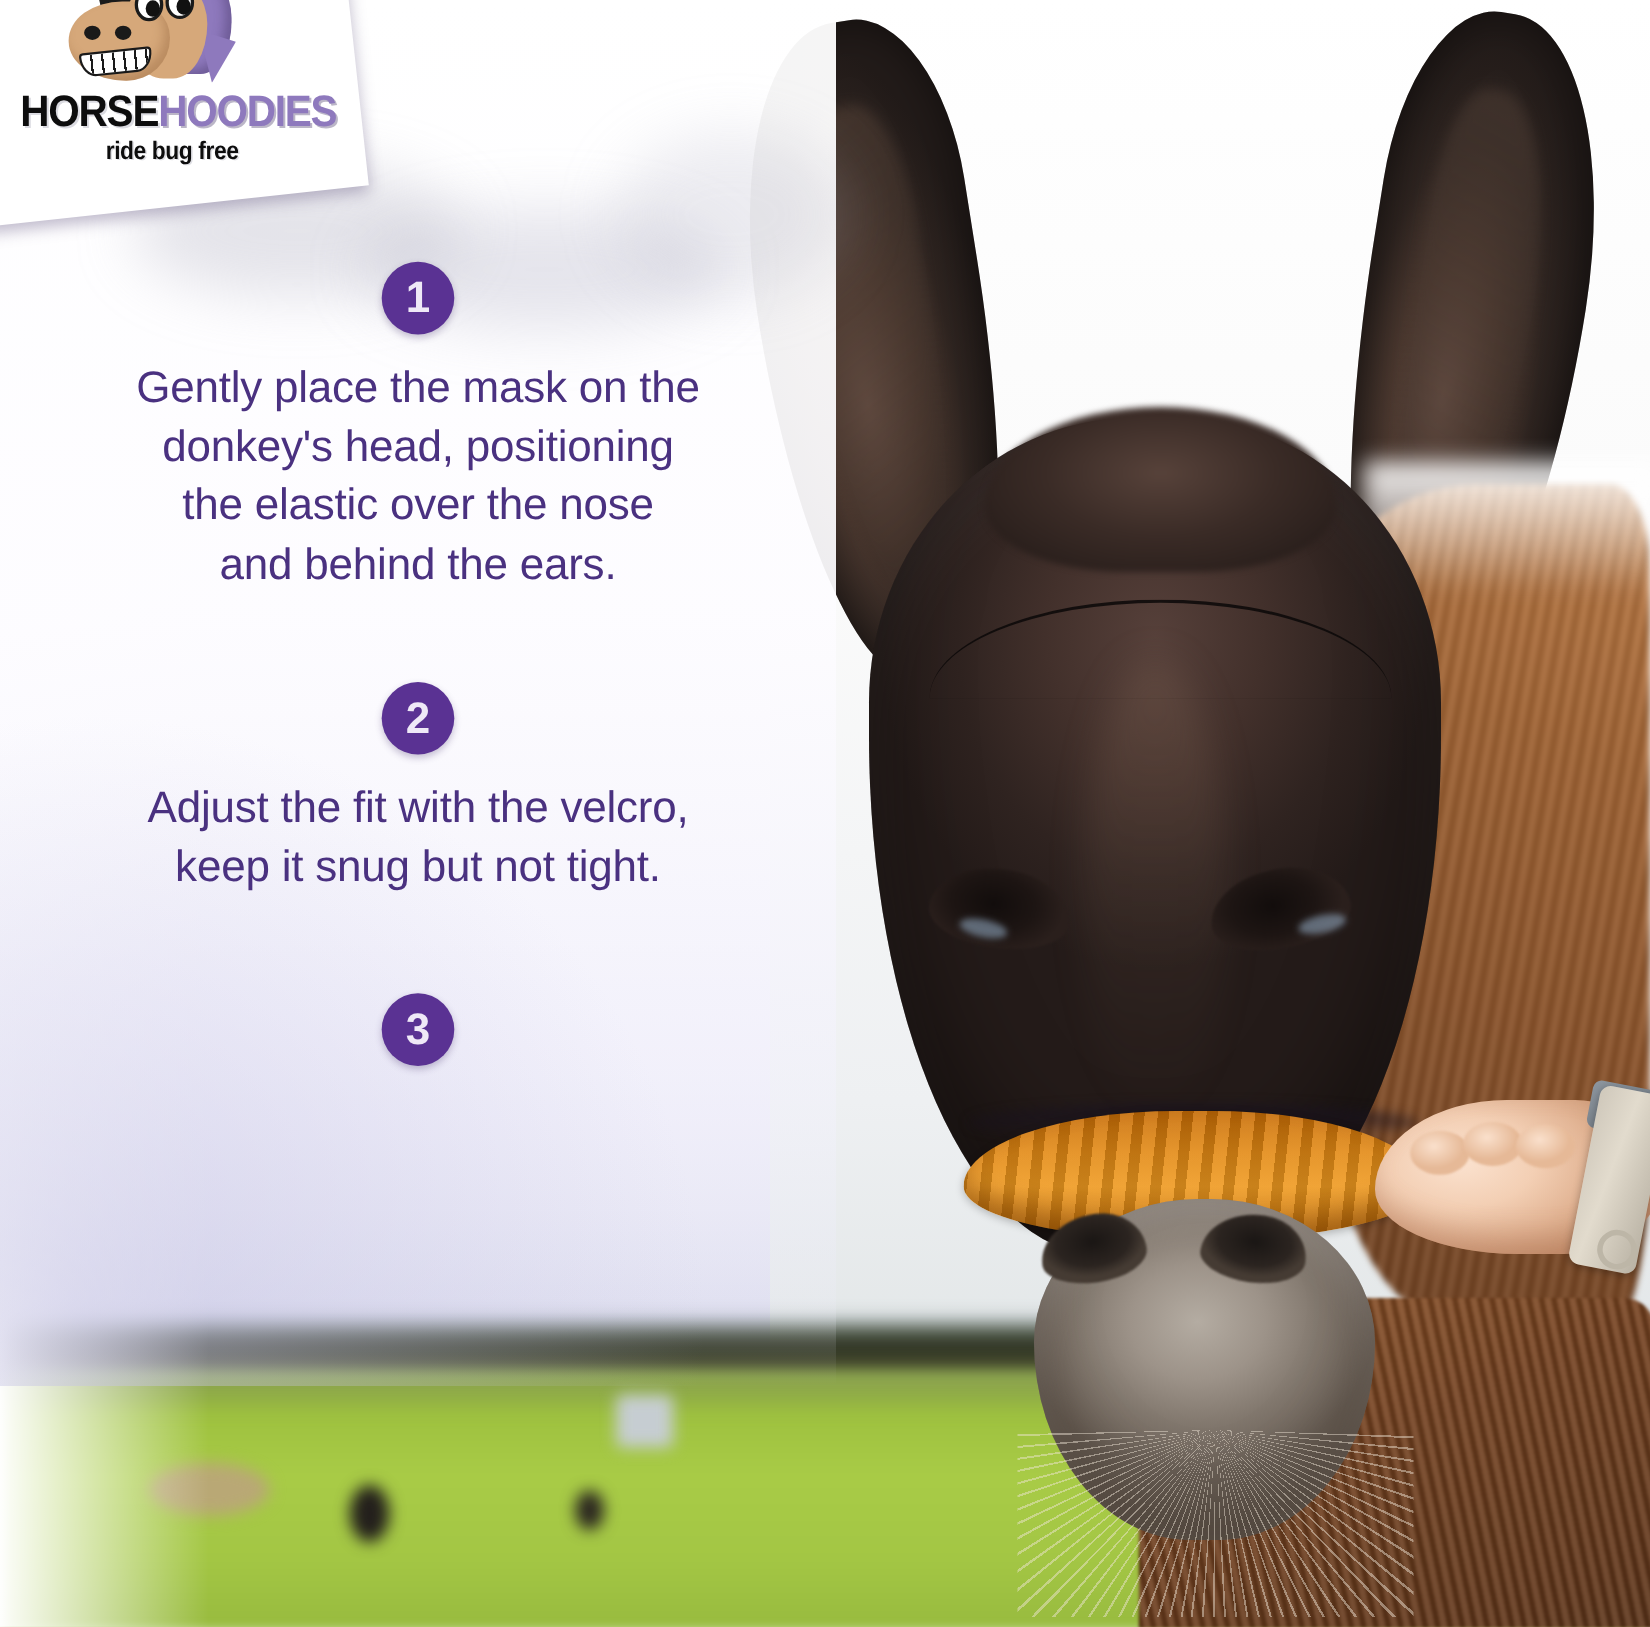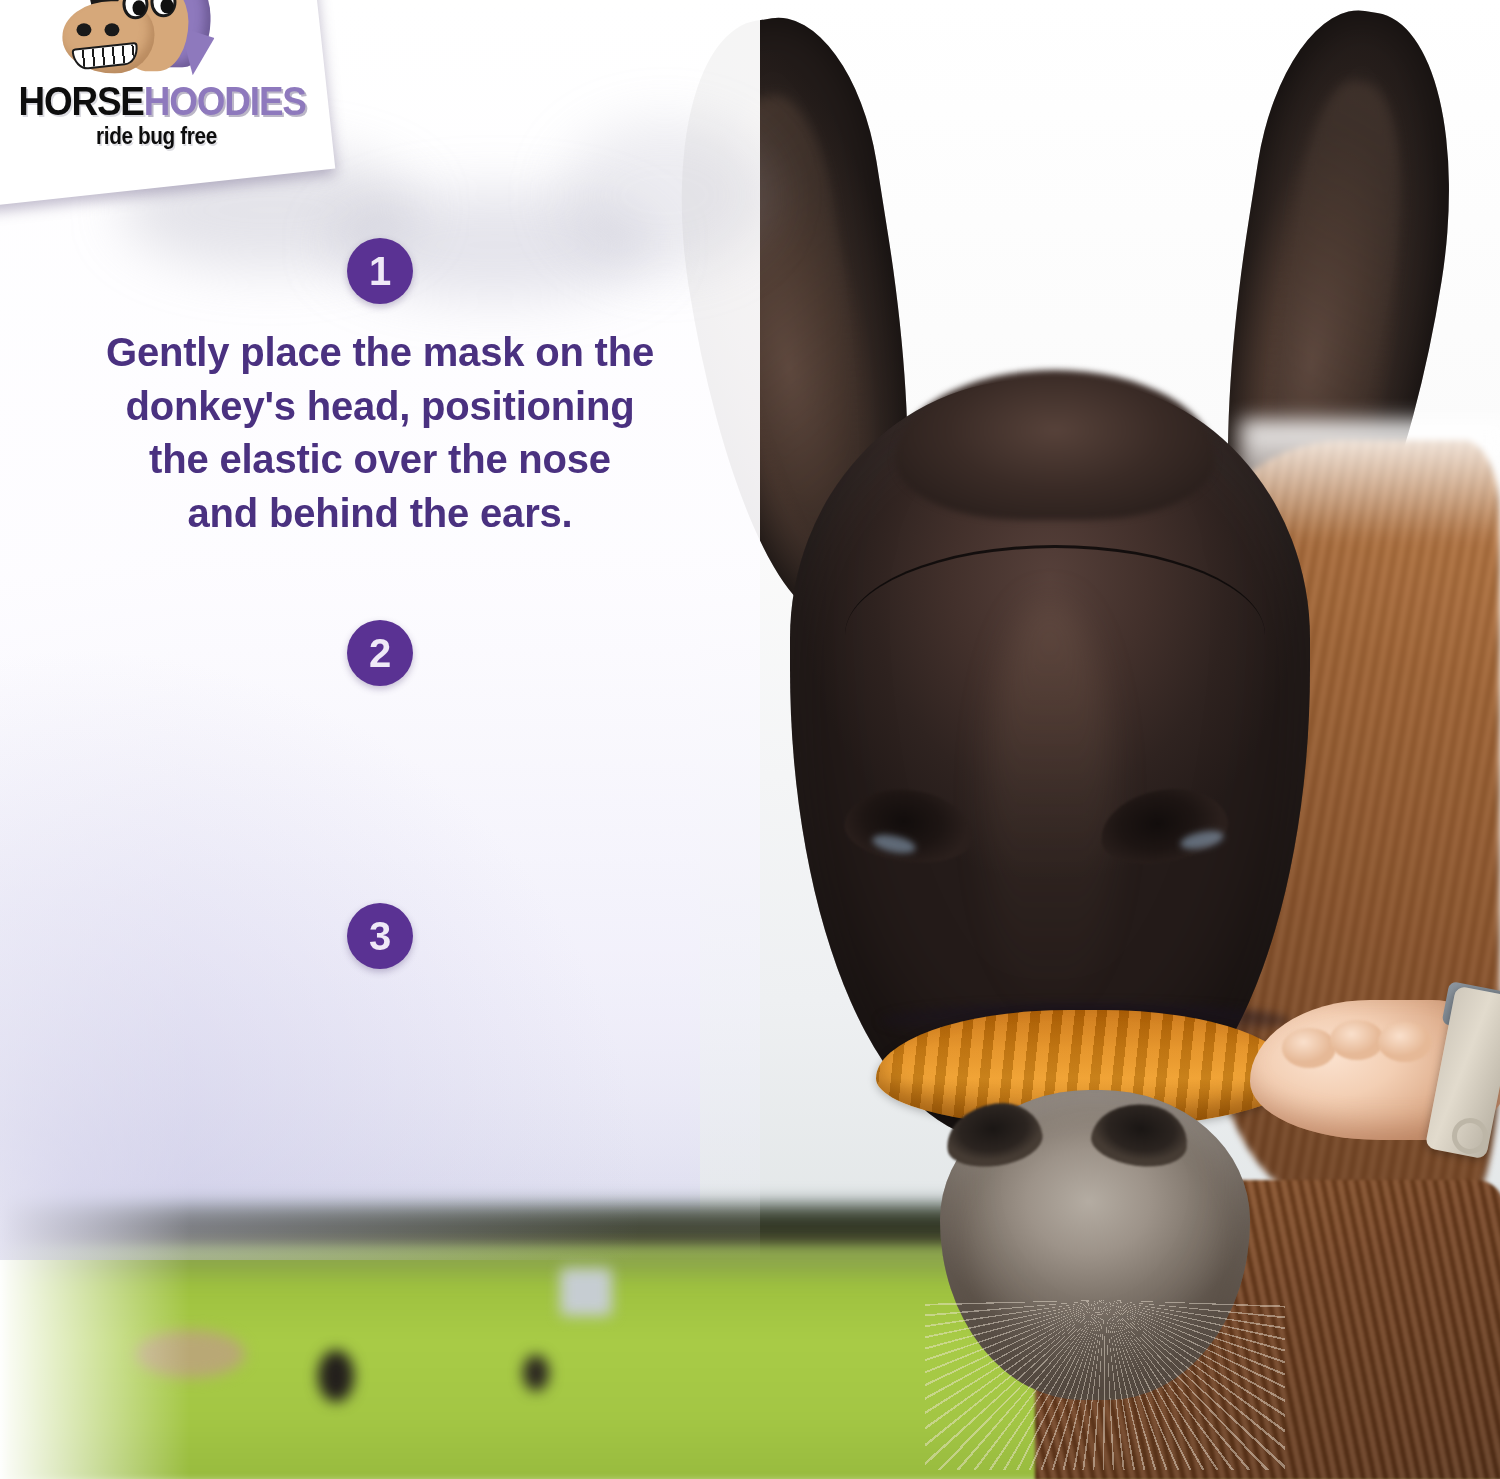--- a/index.html
+++ b/index.html
@@ -357,21 +357,21 @@
     color:#efe9f7;
     font-size:40px; font-weight:bold;
     line-height:66px;
     margin:0 auto 22px auto;
     box-shadow:0 3px 7px rgba(70,50,110,.30);
   }
   .step-text {
     color:#4a3180;
     font-size:40px;
     line-height:1.34;
-    font-weight:bold;
+    font-weight:normal;
     letter-spacing:-.2px;
     padding:0 60px;
     white-space:pre-line;
   }
   #step-1 { top:238px; }
   #step-2 { top:620px; }
   #step-3 { top:903px; }
 </style>
 </head>
 <body>
@@ -467,20 +467,22 @@
     <div class="step" id="step-1">
       <div class="badge">1</div>
       <div class="step-text">Gently place the mask on the
 donkey's head, positioning
 the elastic over the nose
 and behind the ears.</div>
     </div>
 
     <div class="step" id="step-2">
       <div class="badge">2</div>
+      <div class="step-text">Adjust the fit with the velcro,
+keep it snug but not tight.</div>
     </div>
 
     <div class="step" id="step-3">
       <div class="badge">3</div>
     </div>
 
   </div>
 
 </div>
 

